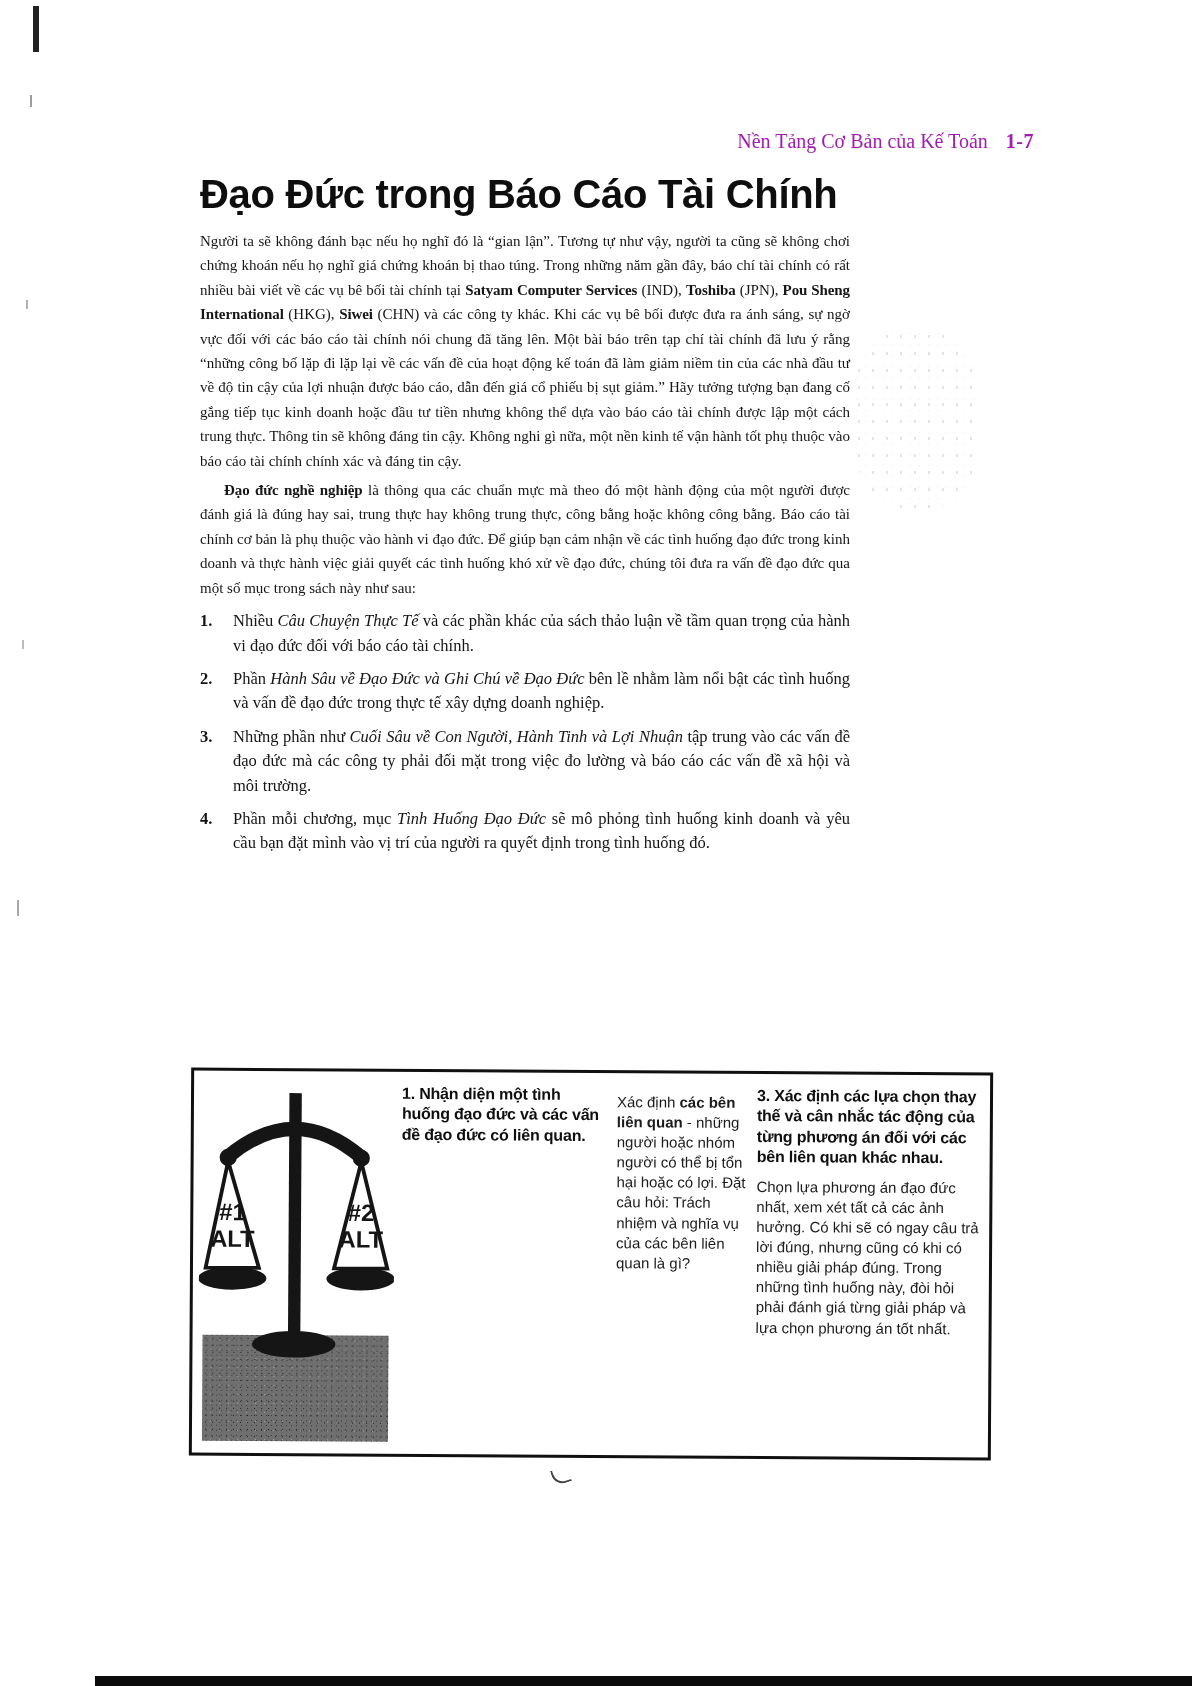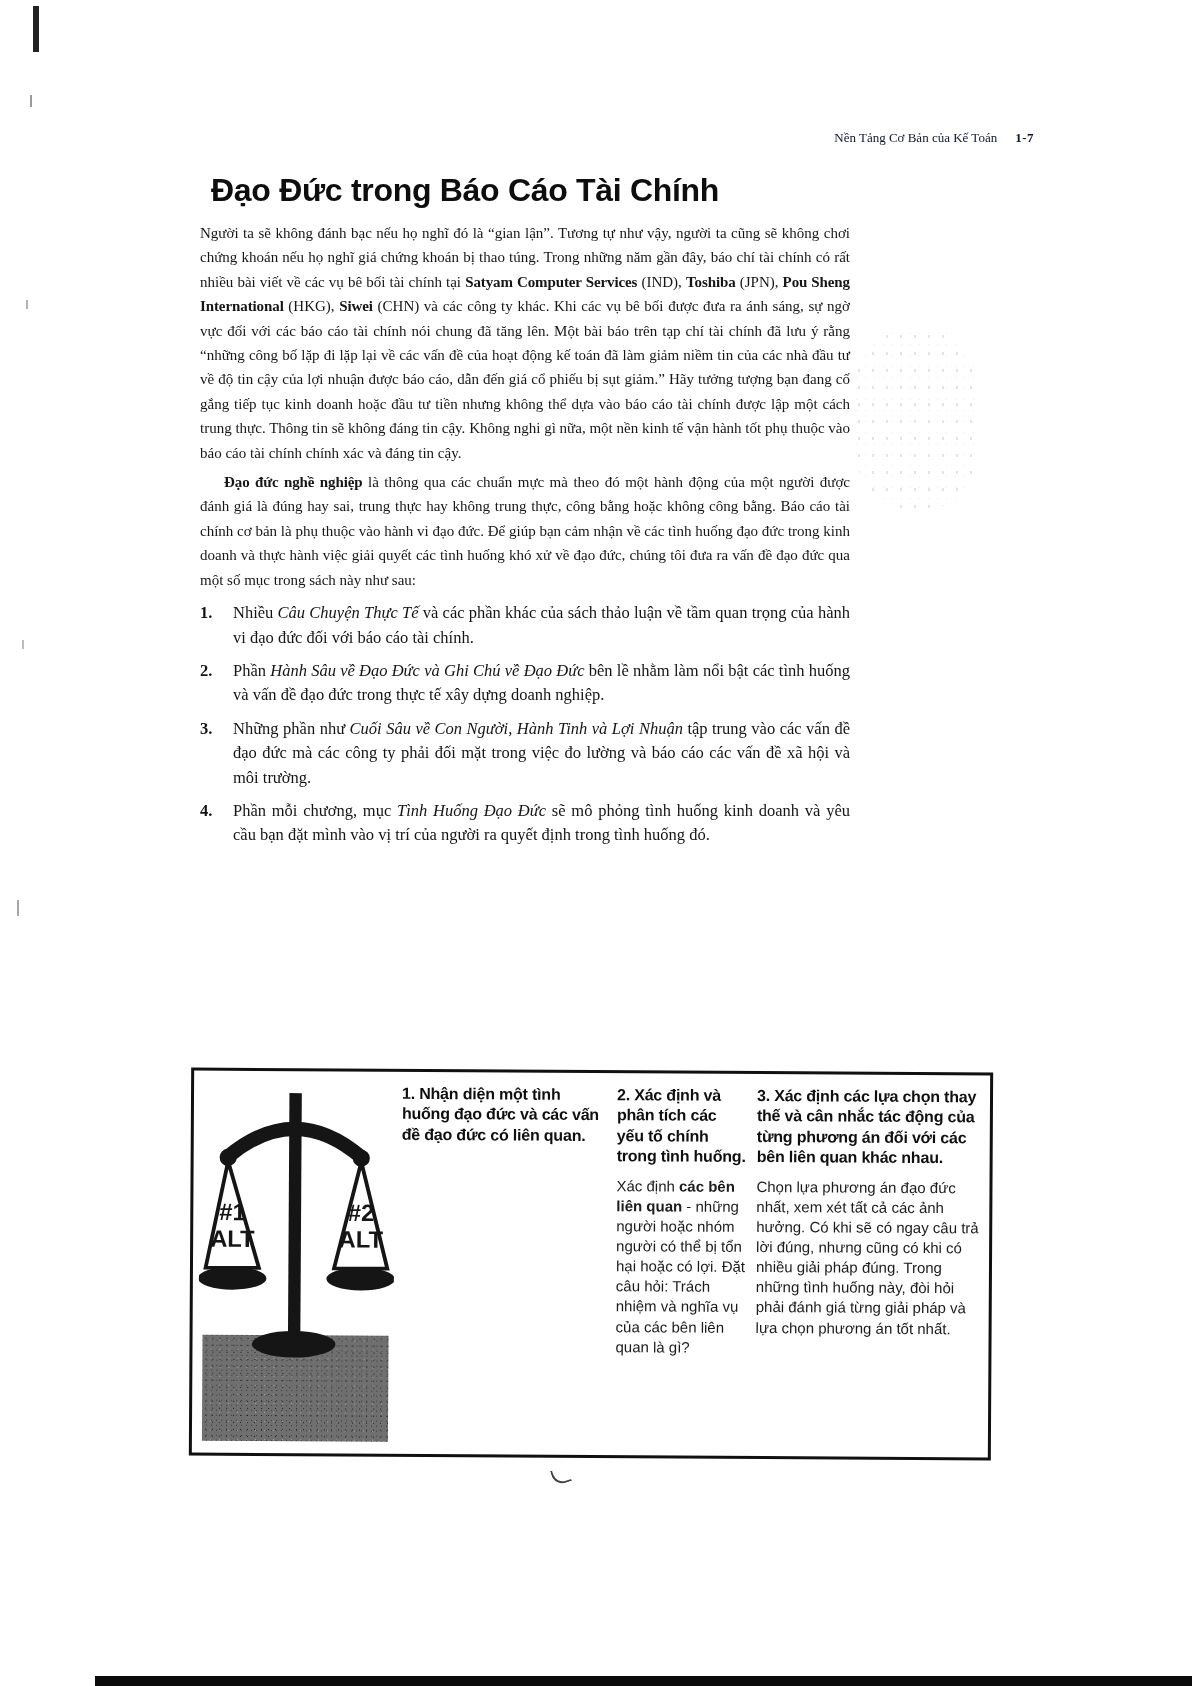--- a/index.html
+++ b/index.html
@@ -7,32 +7,32 @@
     position:relative;
     width:1192px;height:1686px;
     background:#ffffff;
     overflow:hidden;
     font-family:"Liberation Serif","DejaVu Serif",serif;
     color:#141414;
   }
   
   .running-head{
     position:absolute;top:130px;right:158px;
-    font-size:13px;color:#0f172a;white-space:nowrap;text-align:right;
+    font-size:20px;color:#a21caf;white-space:nowrap;text-align:right;
   }
   .running-head .pagenum{font-weight:bold;margin-left:18px;letter-spacing:.5px;}
 
   
   .content{
     position:absolute;left:200px;top:172px;width:650px;
   }
   h1.title{
-    margin:0 0 12px 11px;
-    font-family:"Liberation Sans","DejaVu Sans",sans-serif;
-    font-size:32px;font-weight:bold;letter-spacing:-.3px;color:#0e0e0e;
+    margin:0 0 12px 0;
+    font-family:"Liberation Sans","DejaVu Sans",sans-serif;
+    font-size:40px;font-weight:bold;letter-spacing:-.3px;color:#0e0e0e;
   }
   p.body-text{
     margin:0;
     font-size:15px;line-height:24.4px;text-align:justify;color:#161616;
   }
   p.indent{text-indent:24px;margin-top:5px;}
   p.body-text b{letter-spacing:-.1px;}
 
   ol.steps-list{list-style:none;margin:9px 0 0 0;padding:0;}
   ol.steps-list li{display:flex;margin-bottom:9px;}
@@ -169,21 +169,20 @@
 
         <ellipse cx="100" cy="272" rx="44" ry="14" fill="#151515"></ellipse>
       </svg>
     </div>
 
     <div class="col col-1">
       <div class="col-head">1. Nhận diện một tình huống đạo đức và các vấn đề đạo đức có liên quan.</div>
     </div>
 
     <div class="col col-2">
-      <div class="col-head">2. Xác định và phân tích các yếu tố chính trong tình huống.</div>
       <div class="col-body"><span>Xác định </span><b>các bên liên quan</b><span> - những người hoặc nhóm người có thể bị tổn hại hoặc có lợi. Đặt câu hỏi: Trách nhiệm và nghĩa vụ của các bên liên quan là gì?</span></div>
     </div>
 
     <div class="col col-3">
       <div class="col-head">3. Xác định các lựa chọn thay thế và cân nhắc tác động của từng phương án đối với các bên liên quan khác nhau.</div>
       <div class="col-body">Chọn lựa phương án đạo đức nhất, xem xét tất cả các ảnh hưởng. Có khi sẽ có ngay câu trả lời đúng, nhưng cũng có khi có nhiều giải pháp đúng. Trong những tình huống này, đòi hỏi phải đánh giá từng giải pháp và lựa chọn phương án tốt nhất.</div>
     </div>
 
   </div>
 

